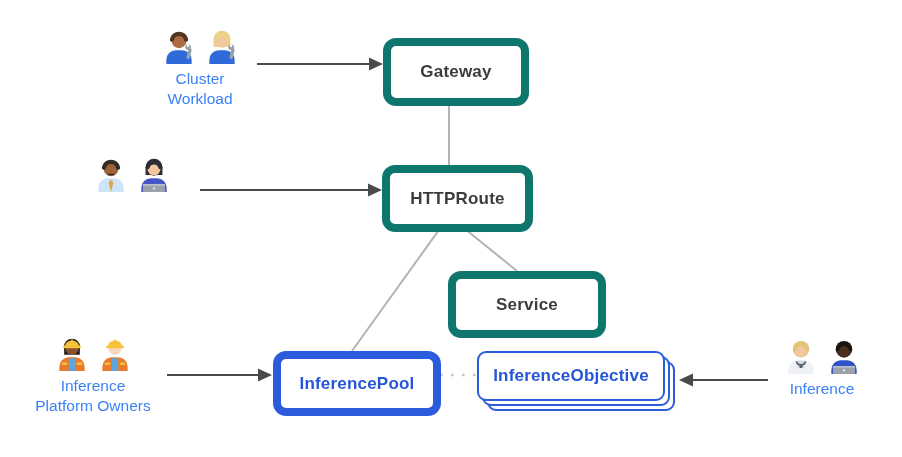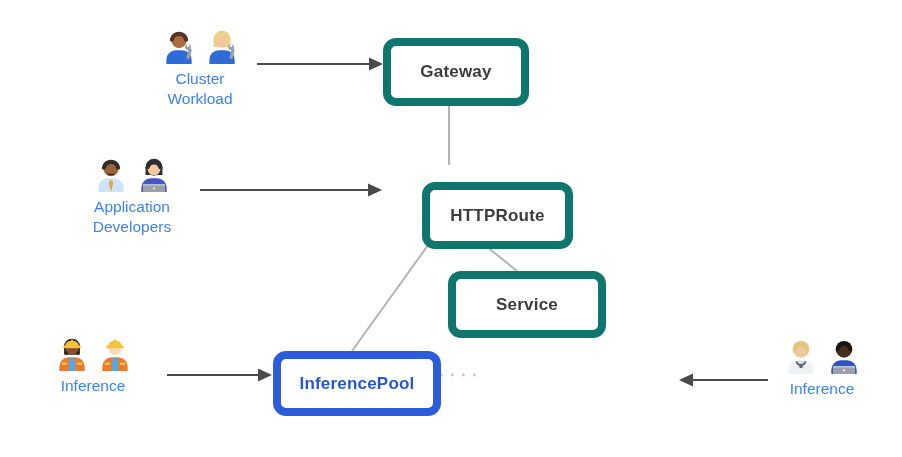--- a/index.html
+++ b/index.html
@@ -135,26 +135,31 @@
       <polygon points="382,190 368,183.6 368,196.4" stroke="none"></polygon>
       <line x1="167" y1="375" x2="259" y2="375"></line>
       <polygon points="272,375 258,368.6 258,381.4" stroke="none"></polygon>
       <line x1="768" y1="380" x2="693" y2="380"></line>
       <polygon points="679,380 693,373.6 693,386.4" stroke="none"></polygon>
     </g>
   </svg>
 
   <div class="node" style="left:383px;top:38px;width:130px;height:52px;">Gateway</div>
 
-  <div class="node" style="left:382px;top:182px;width:135px;height:51px;margin-left:40px;">HTTPRoute</div>
+  <div class="node" style="left:382px;top:165px;width:135px;height:51px;">HTTPRoute</div>
 
   <div class="node blue" style="left:273px;top:351px;width:152px;height:49px;">InferencePool</div>
 
   <div class="node" style="left:448px;top:271px;width:142px;height:51px;">Service</div>
 
+  <div class="stack" style="left:477px;top:351px;width:200px;height:62px;">
+    <div class="layer" style="left:10px;top:10px;"></div>
+    <div class="layer" style="left:5px;top:5px;"></div>
+    <div class="layer front" style="left:0;top:0;">InferenceObjective</div>
+  </div>
 
   <div class="persona" style="left:115px;top:26px;">
     <div class="icons">
         <svg class="picon" viewBox="0 0 36 36">
           <use href="#icon-man-mechanic" xlink:href="#icon-man-mechanic"></use>
         </svg>
         <svg class="picon" viewBox="0 0 36 36">
           <use href="#icon-woman-mechanic" xlink:href="#icon-woman-mechanic"></use>
         </svg>
       </div>
@@ -166,47 +171,44 @@
 
   <div class="persona" style="left:47px;top:154px;">
     <div class="icons">
         <svg class="picon" viewBox="0 0 36 36">
           <use href="#icon-man-office-worker" xlink:href="#icon-man-office-worker"></use>
         </svg>
         <svg class="picon" viewBox="0 0 36 36">
           <use href="#icon-woman-technologist" xlink:href="#icon-woman-technologist"></use>
         </svg>
       </div>
+  </div>
+
+  <div class="persona" style="left:8px;top:333px;">
+    <div class="icons">
+        <svg class="picon" viewBox="0 0 36 36">
+          <use href="#icon-woman-construction-worker" xlink:href="#icon-woman-construction-worker"></use>
+        </svg>
+        <svg class="picon" viewBox="0 0 36 36">
+          <use href="#icon-man-construction-worker" xlink:href="#icon-man-construction-worker"></use>
+        </svg>
+      </div>
     <div class="plabel">
-      <span>Application</span>
-      <span>Developers</span>
+      <span>Inference</span>
+      <span>Platform Owners</span>
     </div>
   </div>
 
-  <div class="persona" style="left:8px;top:333px;">
-    <div class="icons">
-        <svg class="picon" viewBox="0 0 36 36">
-          <use href="#icon-woman-construction-worker" xlink:href="#icon-woman-construction-worker"></use>
-        </svg>
-        <svg class="picon" viewBox="0 0 36 36">
-          <use href="#icon-man-construction-worker" xlink:href="#icon-man-construction-worker"></use>
+  <div class="persona" style="left:737px;top:336px;">
+    <div class="icons">
+        <svg class="picon" viewBox="0 0 36 36">
+          <use href="#icon-health-worker" xlink:href="#icon-health-worker"></use>
+        </svg>
+        <svg class="picon" viewBox="0 0 36 36">
+          <use href="#icon-man-technologist" xlink:href="#icon-man-technologist"></use>
         </svg>
       </div>
     <div class="plabel">
       <span>Inference</span>
     </div>
   </div>
 
-  <div class="persona" style="left:737px;top:336px;">
-    <div class="icons">
-        <svg class="picon" viewBox="0 0 36 36">
-          <use href="#icon-health-worker" xlink:href="#icon-health-worker"></use>
-        </svg>
-        <svg class="picon" viewBox="0 0 36 36">
-          <use href="#icon-man-technologist" xlink:href="#icon-man-technologist"></use>
-        </svg>
-      </div>
-    <div class="plabel">
-      <span>Inference</span>
-    </div>
-  </div>
-
 </div>
 
 </body></html>

